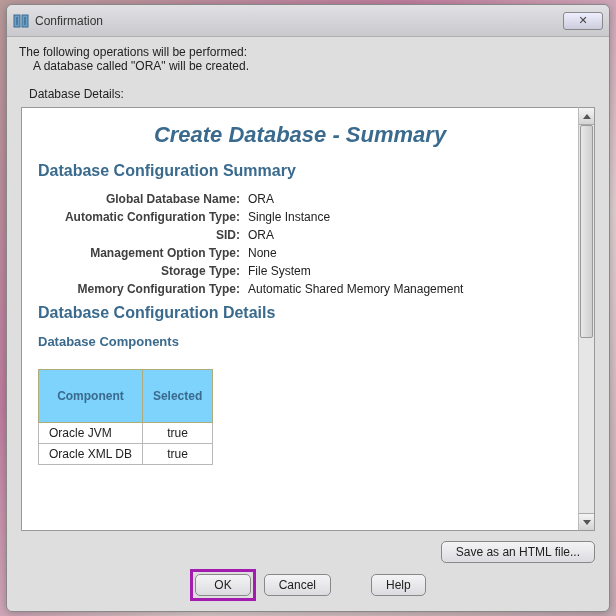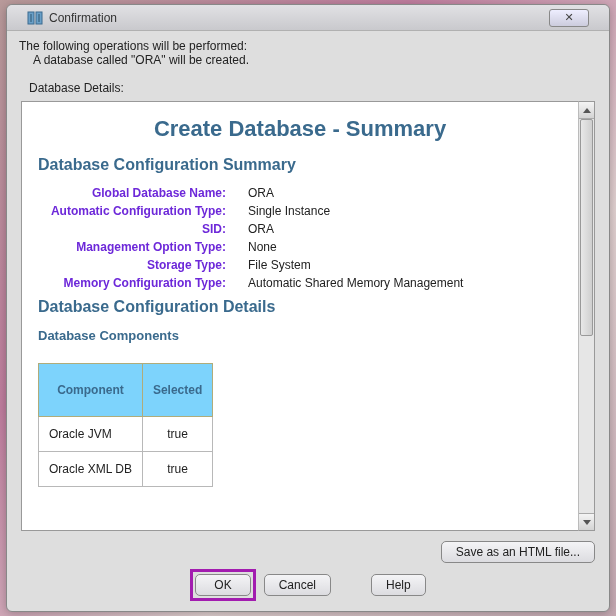--- a/index.html
+++ b/index.html
@@ -16,27 +16,27 @@
     position: absolute;
     top: 4px; left: 6px; right: 6px; bottom: 4px;
     background: #dedede;
     border: 1px solid #888;
     border-radius: 6px;
     box-shadow: 0 2px 10px rgba(0,0,0,0.25);
     display: flex;
     flex-direction: column;
   }
   .titlebar {
-    height: 26px;
+    height: 32px;
     background: linear-gradient(#e1e1e4, #c9c9cd);
     border-bottom: 1px solid #b0b0b0;
     border-radius: 6px 6px 0 0;
     display: flex;
     align-items: center;
-    padding: 0 20px;
+    padding: 0 6px;
   }
   .titlebar .appicon {
     width: 16px; height: 16px;
     margin-right: 6px;
     display: inline-flex;
   }
   .titlebar .title {
     flex: 1;
     color: #333;
     font-size: 12px;
@@ -106,60 +106,61 @@
   .tri-up { width:0;height:0;border-left:4px solid transparent;border-right:4px solid transparent;border-bottom:5px solid #555; }
   .tri-down { width:0;height:0;border-left:4px solid transparent;border-right:4px solid transparent;border-top:5px solid #555; }
 
   .page-title {
     text-align: center;
     color: #3a6a8d;
     font-size: 22px;
     font-weight: bold;
     margin: 6px 0 14px 0;
     font-family: "Trebuchet MS", Tahoma, sans-serif;
+    font-style: italic;
   }
   .section-h2 {
     color: #3a6a8d;
     font-size: 16px;
     font-weight: bold;
     margin: 8px 0 12px 0;
     font-family: "Trebuchet MS", Tahoma, sans-serif;
   }
   .section-h3 {
     color: #3a6a8d;
     font-size: 13px;
     font-weight: bold;
     margin: 10px 0 20px 0;
     font-family: "Trebuchet MS", Tahoma, sans-serif;
   }
   .kv { display: flex; margin: 4px 0; }
   .kv .k {
     width: 210px;
     text-align: right;
-    color: #6d28d9;
-    font-weight: bold;
-    padding-right: 22px;
+    color: #404040;
+    font-weight: bold;
+    padding-right: 8px;
     font-family: "Trebuchet MS", Tahoma, sans-serif;
   }
   .kv .v { color: #222; }
   table.comp {
     border-collapse: collapse;
     margin-top: 4px;
   }
   table.comp th {
     background: #7dd3fc;
     border: 1px solid #b0ac7a;
     color: #3a6a8d;
     font-weight: bold;
     padding: 19px 10px;
     font-family: "Trebuchet MS", Tahoma, sans-serif;
   }
   table.comp td {
     border: 1px solid #b8b8b8;
-    padding: 10px 10px;
+    padding: 3px 10px;
     background: #fff;
     color: #222;
   }
   table.comp td.sel { text-align: center; }
 
   .footer-row1 {
     display: flex;
     justify-content: flex-end;
     padding: 10px 14px 2px 14px;
   }

